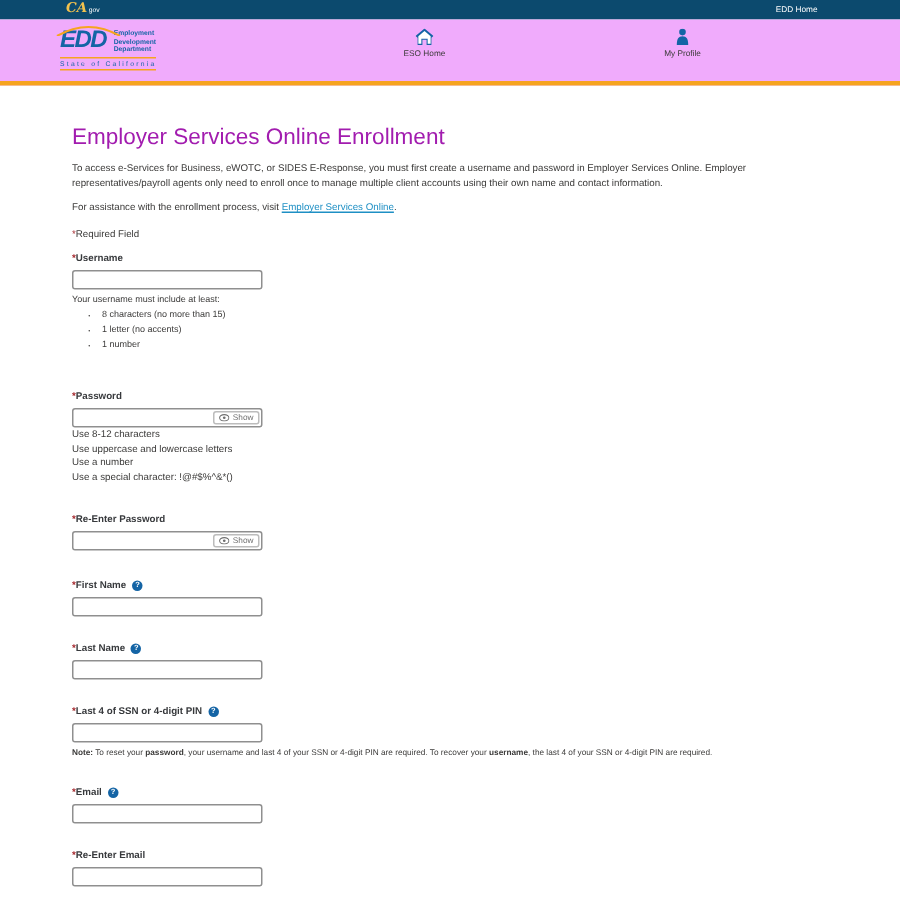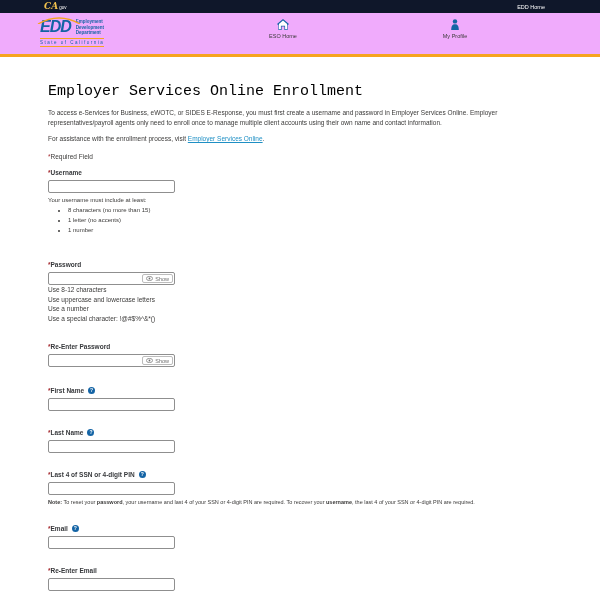--- a/index.html
+++ b/index.html
@@ -1,20 +1,20 @@
 <!DOCTYPE html>
 <html><head>
 <meta charset="utf-8">
 <style>
   * { margin:0; padding:0; box-sizing:border-box; }
   html,body { width:600px; height:600px; overflow:hidden; background:#fff;
               font-family:"Liberation Sans", sans-serif; color:#3b3a39; }
 
   
-  .topbar { height:13px; background:#0f172a; display:flex; align-items:center;
+  .topbar { height:13px; background:#0c4a6e; display:flex; align-items:center;
             padding:0 55px 0 44px; }
   .ca-logo { display:flex; align-items:baseline; cursor:pointer; }
   .ca-script { font-family:"DejaVu Serif", serif; font-style:italic; font-weight:bold;
                font-size:9px; color:#f2c24e; line-height:9px; }
   .ca-gov { font-size:4.5px; color:#ffffff; margin-left:1px; }
   .topbar-link { margin-left:auto; font-size:5.5px; color:#ffffff; cursor:pointer; }
 
   
   .header { position:relative; height:44px; background:#f0abfc;
             border-bottom:3px solid #f6a41f; }
@@ -30,21 +30,21 @@
                  padding:1px 0; text-align:center; }
   .nav-item { position:absolute; top:6px; width:70px; display:flex; flex-direction:column;
               align-items:center; gap:3px; cursor:pointer; }
   .nav-item .icon { height:11px; display:flex; align-items:flex-end; }
   .nav-label { font-size:5.5px; color:#3b3a39; }
   .nav-home { left:248px; }
   .nav-profile { left:420px; }
 
   
   .main { padding:26px 48px 0 48px; }
-  h1 { font-size:15px; font-weight:400; color:#000000; margin-bottom:8px;font-family:Liberation Mono, monospace; }
+  h1 { font-size:15px; font-weight:400; color:#a21caf; margin-bottom:8px; }
   .intro { font-size:6.5px; line-height:10px; max-width:508px; margin-bottom:6px; }
   .assist { font-size:6.5px; line-height:10px; margin-bottom:9px; }
   .link { color:#1e8fc4; text-decoration:underline; cursor:pointer; }
   .required-note { font-size:6.5px; margin-bottom:9px; }
   .asterisk { color:#a72c31; }
 
   .form-group { margin-bottom:20px; }
   .form-group.tight { margin-bottom:18px; }
   .field-label { font-size:6.5px; font-weight:bold; color:#37393c;
                  display:flex; align-items:center; margin-bottom:4px; }

